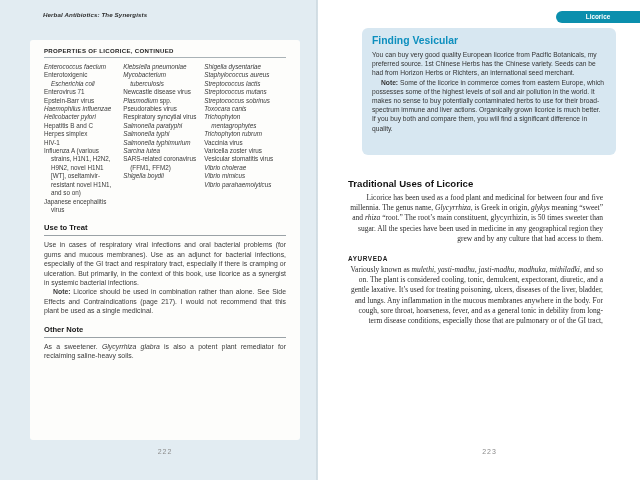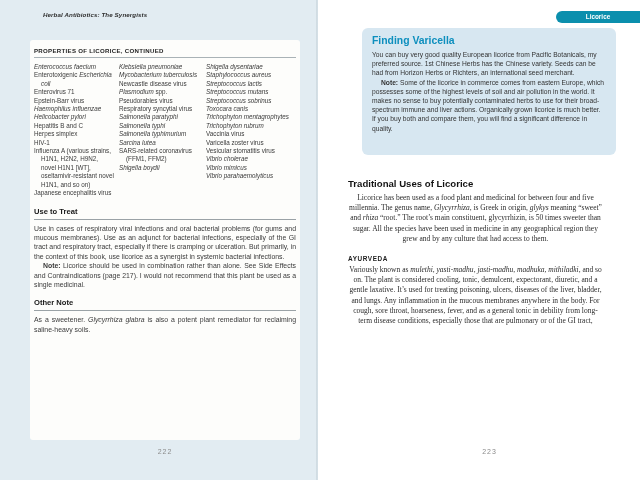--- a/index.html
+++ b/index.html
@@ -5,21 +5,21 @@
   html,body{margin:0;padding:0;background:#ffffff;}
   .spread{position:relative;width:640px;height:480px;overflow:hidden;
           font-family:"Liberation Sans",sans-serif;-webkit-font-smoothing:antialiased;}
   
   .page-left{position:absolute;left:0;top:0;width:318px;height:480px;background:#e2ecf2;}
   .gutter{position:absolute;left:316px;top:0;width:6px;height:480px;
           background:linear-gradient(to right,rgba(120,140,150,.18),rgba(255,255,255,0));}
   .running-head{position:absolute;left:43px;top:11px;font-size:6.2px;font-weight:bold;
                 font-style:italic;color:#2e2e2e;letter-spacing:.1px;}
   .props-box{position:absolute;left:30px;top:40px;width:270px;height:400px;background:#fdfdfb;
-             border-radius:3px;box-sizing:border-box;padding:7px 4px;}
+             border-radius:3px;box-sizing:border-box;padding:7px 14px;}
   .props-title{font-size:6.1px;font-weight:bold;color:#222;letter-spacing:.3px;
                padding-bottom:3px;border-bottom:1px solid #a9b2b6;margin-bottom:5px;}
   .cols{display:flex;gap:5px;}
   .col{font-size:6.3px;line-height:8.4px;color:#3a3a3a;}
   .col1{width:80px;}.col2{width:82px;}.col3{width:88px;}
   .entry{padding-left:7px;text-indent:-7px;}
   .sec{margin-top:9px;}
   .sec-head{font-size:7.6px;font-weight:bold;color:#181818;padding-bottom:3px;
             border-bottom:1px solid #9aa2a6;margin-bottom:4px;}
   .sec-body .para{margin:0;font-size:6.9px;line-height:9.4px;color:#3a3a3a;
@@ -35,21 +35,21 @@
                border-radius:6px 0 0 6px;color:#ffffff;font-size:6.4px;font-weight:bold;
                line-height:12px;text-align:center;}
   .finding-box{position:absolute;left:362px;top:28px;width:254px;height:127px;background:#d7e7f1;
                border-radius:6px;box-sizing:border-box;padding:7px 10px;}
   .finding-title{font-size:10.4px;font-weight:bold;color:#0d8fbe;margin-bottom:4px;}
   .finding-body .para{margin:0;font-size:6.7px;line-height:9.2px;color:#333333;
                       text-align:left;hyphens:auto;-webkit-hyphens:auto;}
   .trad{position:absolute;left:348px;top:178px;width:255px;}
   .trad-title{font-size:9.6px;font-weight:bold;color:#141414;margin:0 0 4px 0;}
   .serif-body .para{margin:0;font-family:"Liberation Serif",serif;font-size:7.5px;
-                    line-height:10.2px;color:#2b2b2b;text-align:center;hyphens:auto;-webkit-hyphens:auto;}
+                    line-height:10.2px;color:#2b2b2b;text-align:right;hyphens:auto;-webkit-hyphens:auto;}
   .ayurveda-head{font-size:6.4px;font-weight:bold;color:#1c1c1c;letter-spacing:.6px;
                  margin:11px 0 3px 0;}
   .folio-right{left:362px;width:255px;top:448px;text-align:center;}
 </style>
 </head>
 <body>
 
 <div class="spread">
 
   <div class="page-left">
@@ -122,21 +122,21 @@
     <div class="folio folio-left">222</div>
   </div>
 
   <div class="gutter"></div>
 
   <div class="page-right"></div>
 
   <div class="chapter-tab">Licorice</div>
 
   <div class="finding-box">
-    <div class="finding-title">Finding Varicella</div>
+    <div class="finding-title">Finding Vesicular</div>
     <div class="finding-body">
         <p class="para"><span>You can buy very good quality European licorice from Pacific Botanicals, my preferred source. 1st Chinese Herbs has the Chinese variety. Seeds can be had from Horizon Herbs or Richters, an international seed merchant.</span></p>
         <p class="para indent"><span class="b">Note:</span><span> Some of the licorice in commerce comes from eastern Europe, which possesses some of the highest levels of soil and air pollution in the world. It makes no sense to buy potentially contaminated herbs to use for their broad-spectrum immune and liver actions. Organically grown licorice is much better. If you buy both and compare them, you will find a significant difference in quality.</span></p>
       </div>
   </div>
 
   <div class="trad">
     <div class="trad-title">Traditional Uses of Licorice</div>
     <div class="serif-body">
         <p class="para"><span>Licorice has been used as a food plant and medicinal for between four and five millennia. The genus name, </span><span class="i">Glycyrrhiza</span><span>, is Greek in origin, </span><span class="i">glykys</span><span> meaning “sweet” and </span><span class="i">rhiza</span><span> “root.” The root’s main constituent, glycyrrhizin, is 50 times sweeter than sugar. All the species have been used in medicine in any geographical region they grew and by any culture that had access to them.</span></p>

